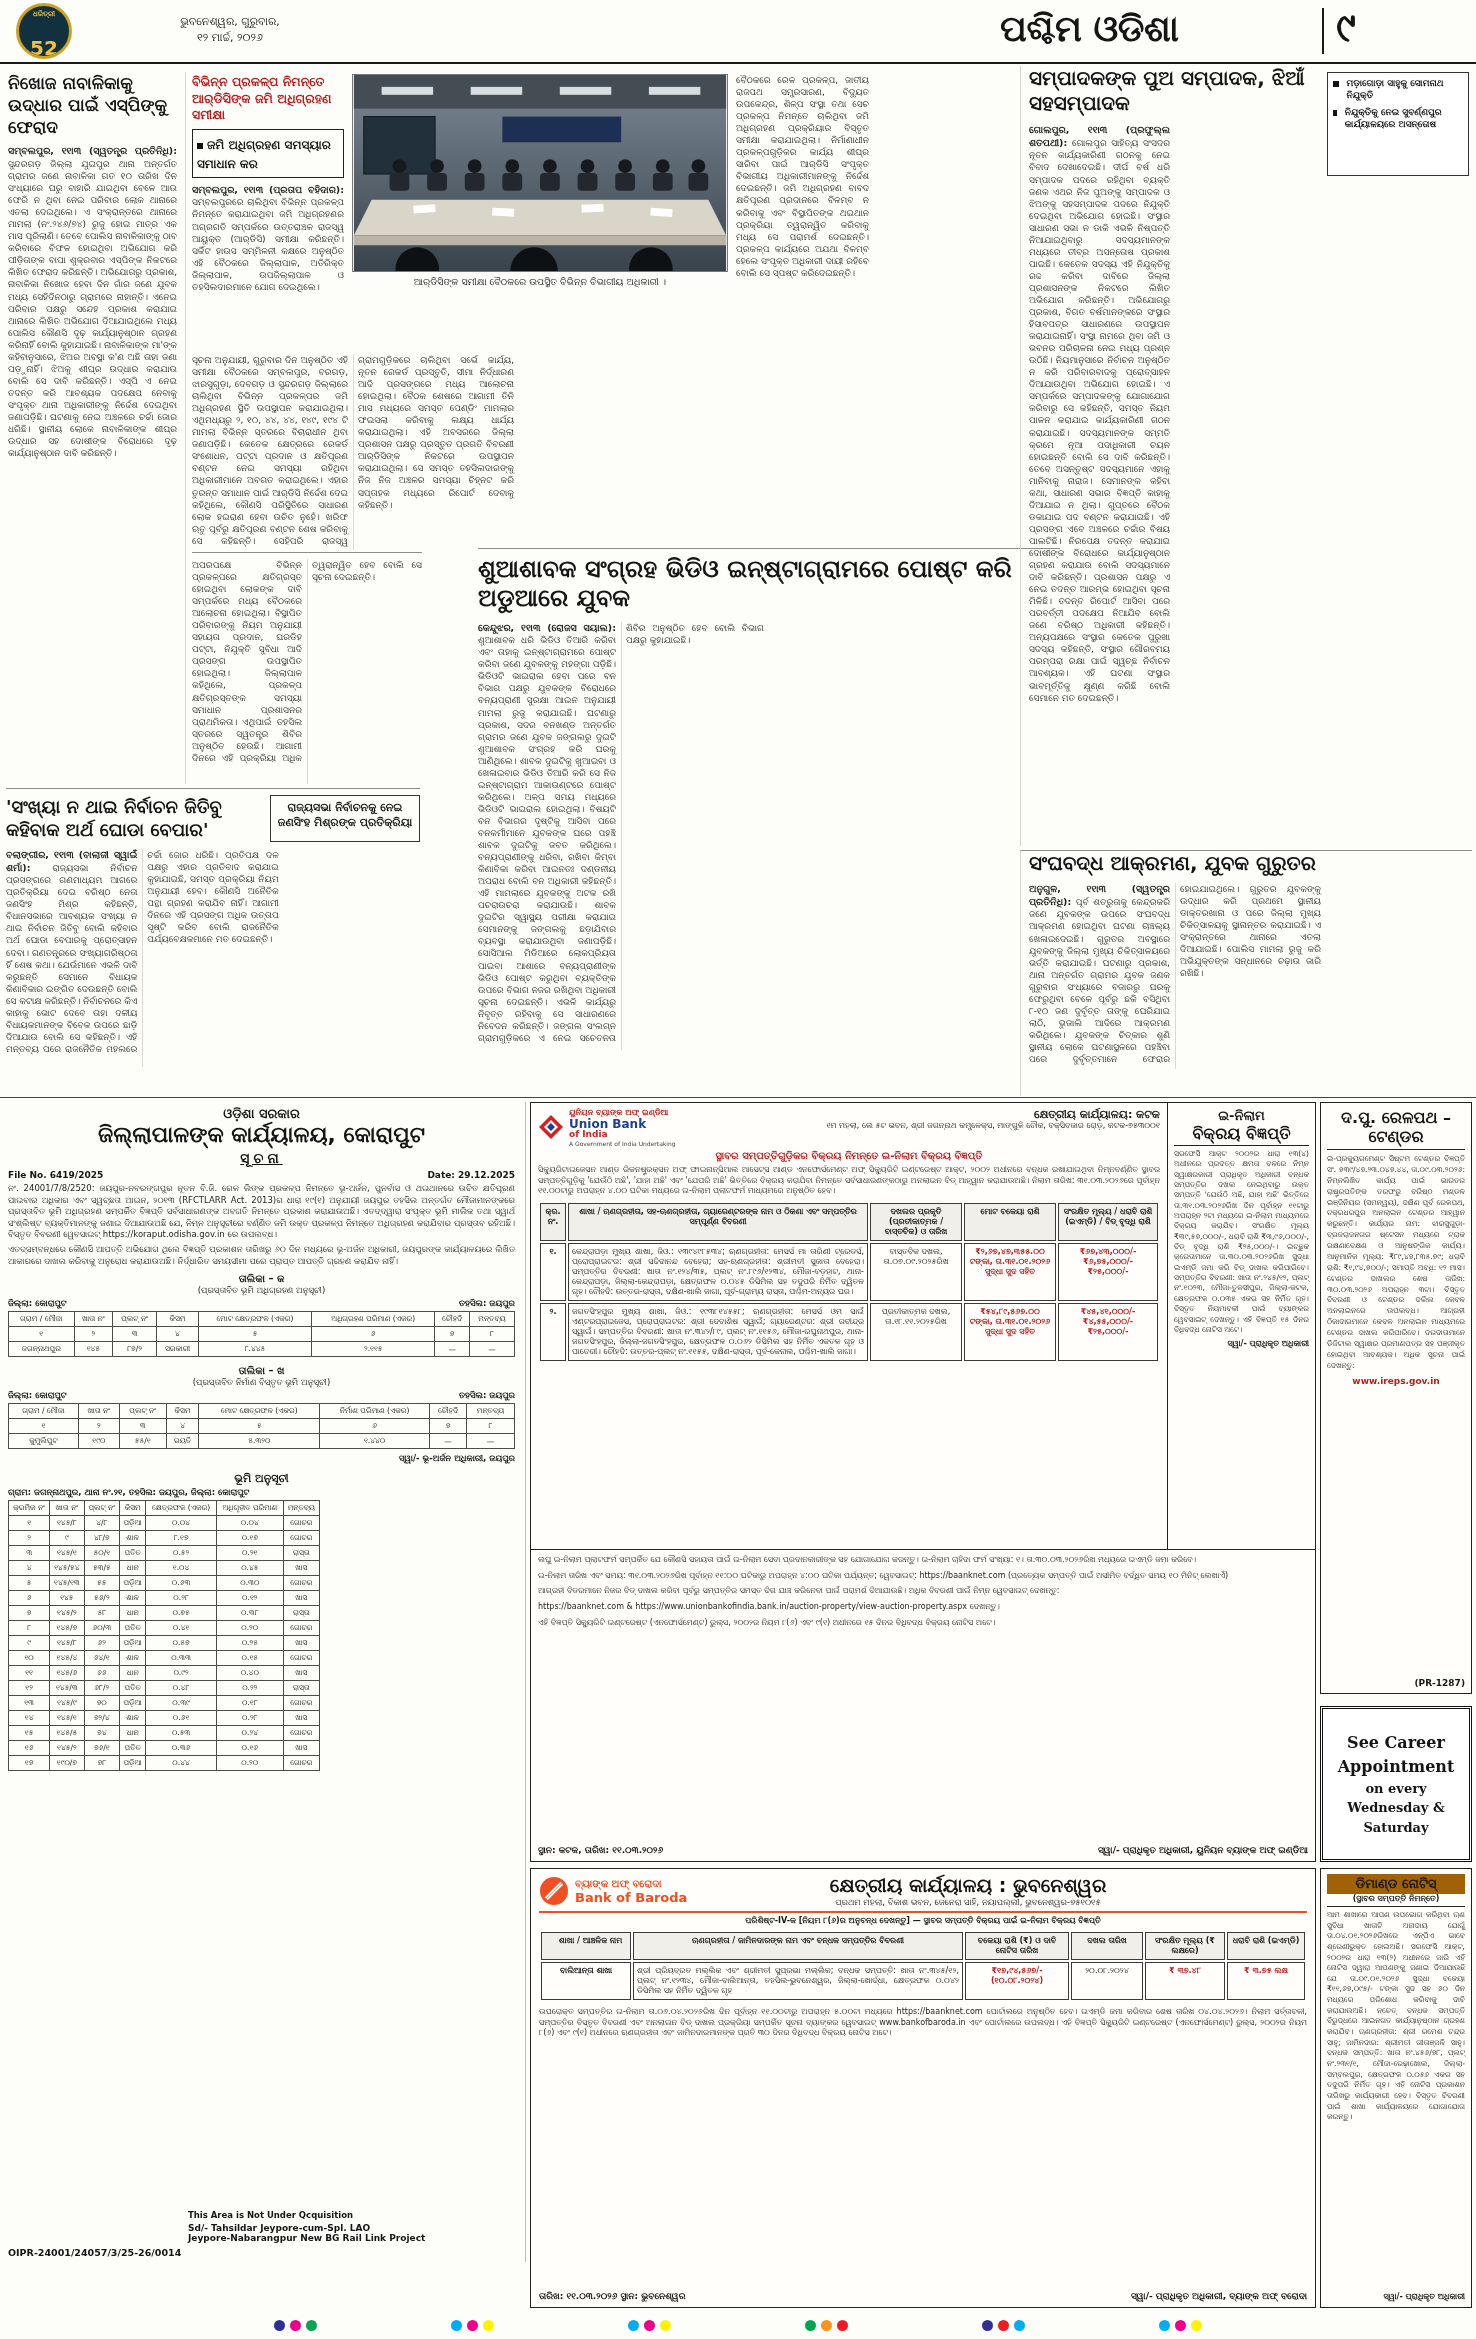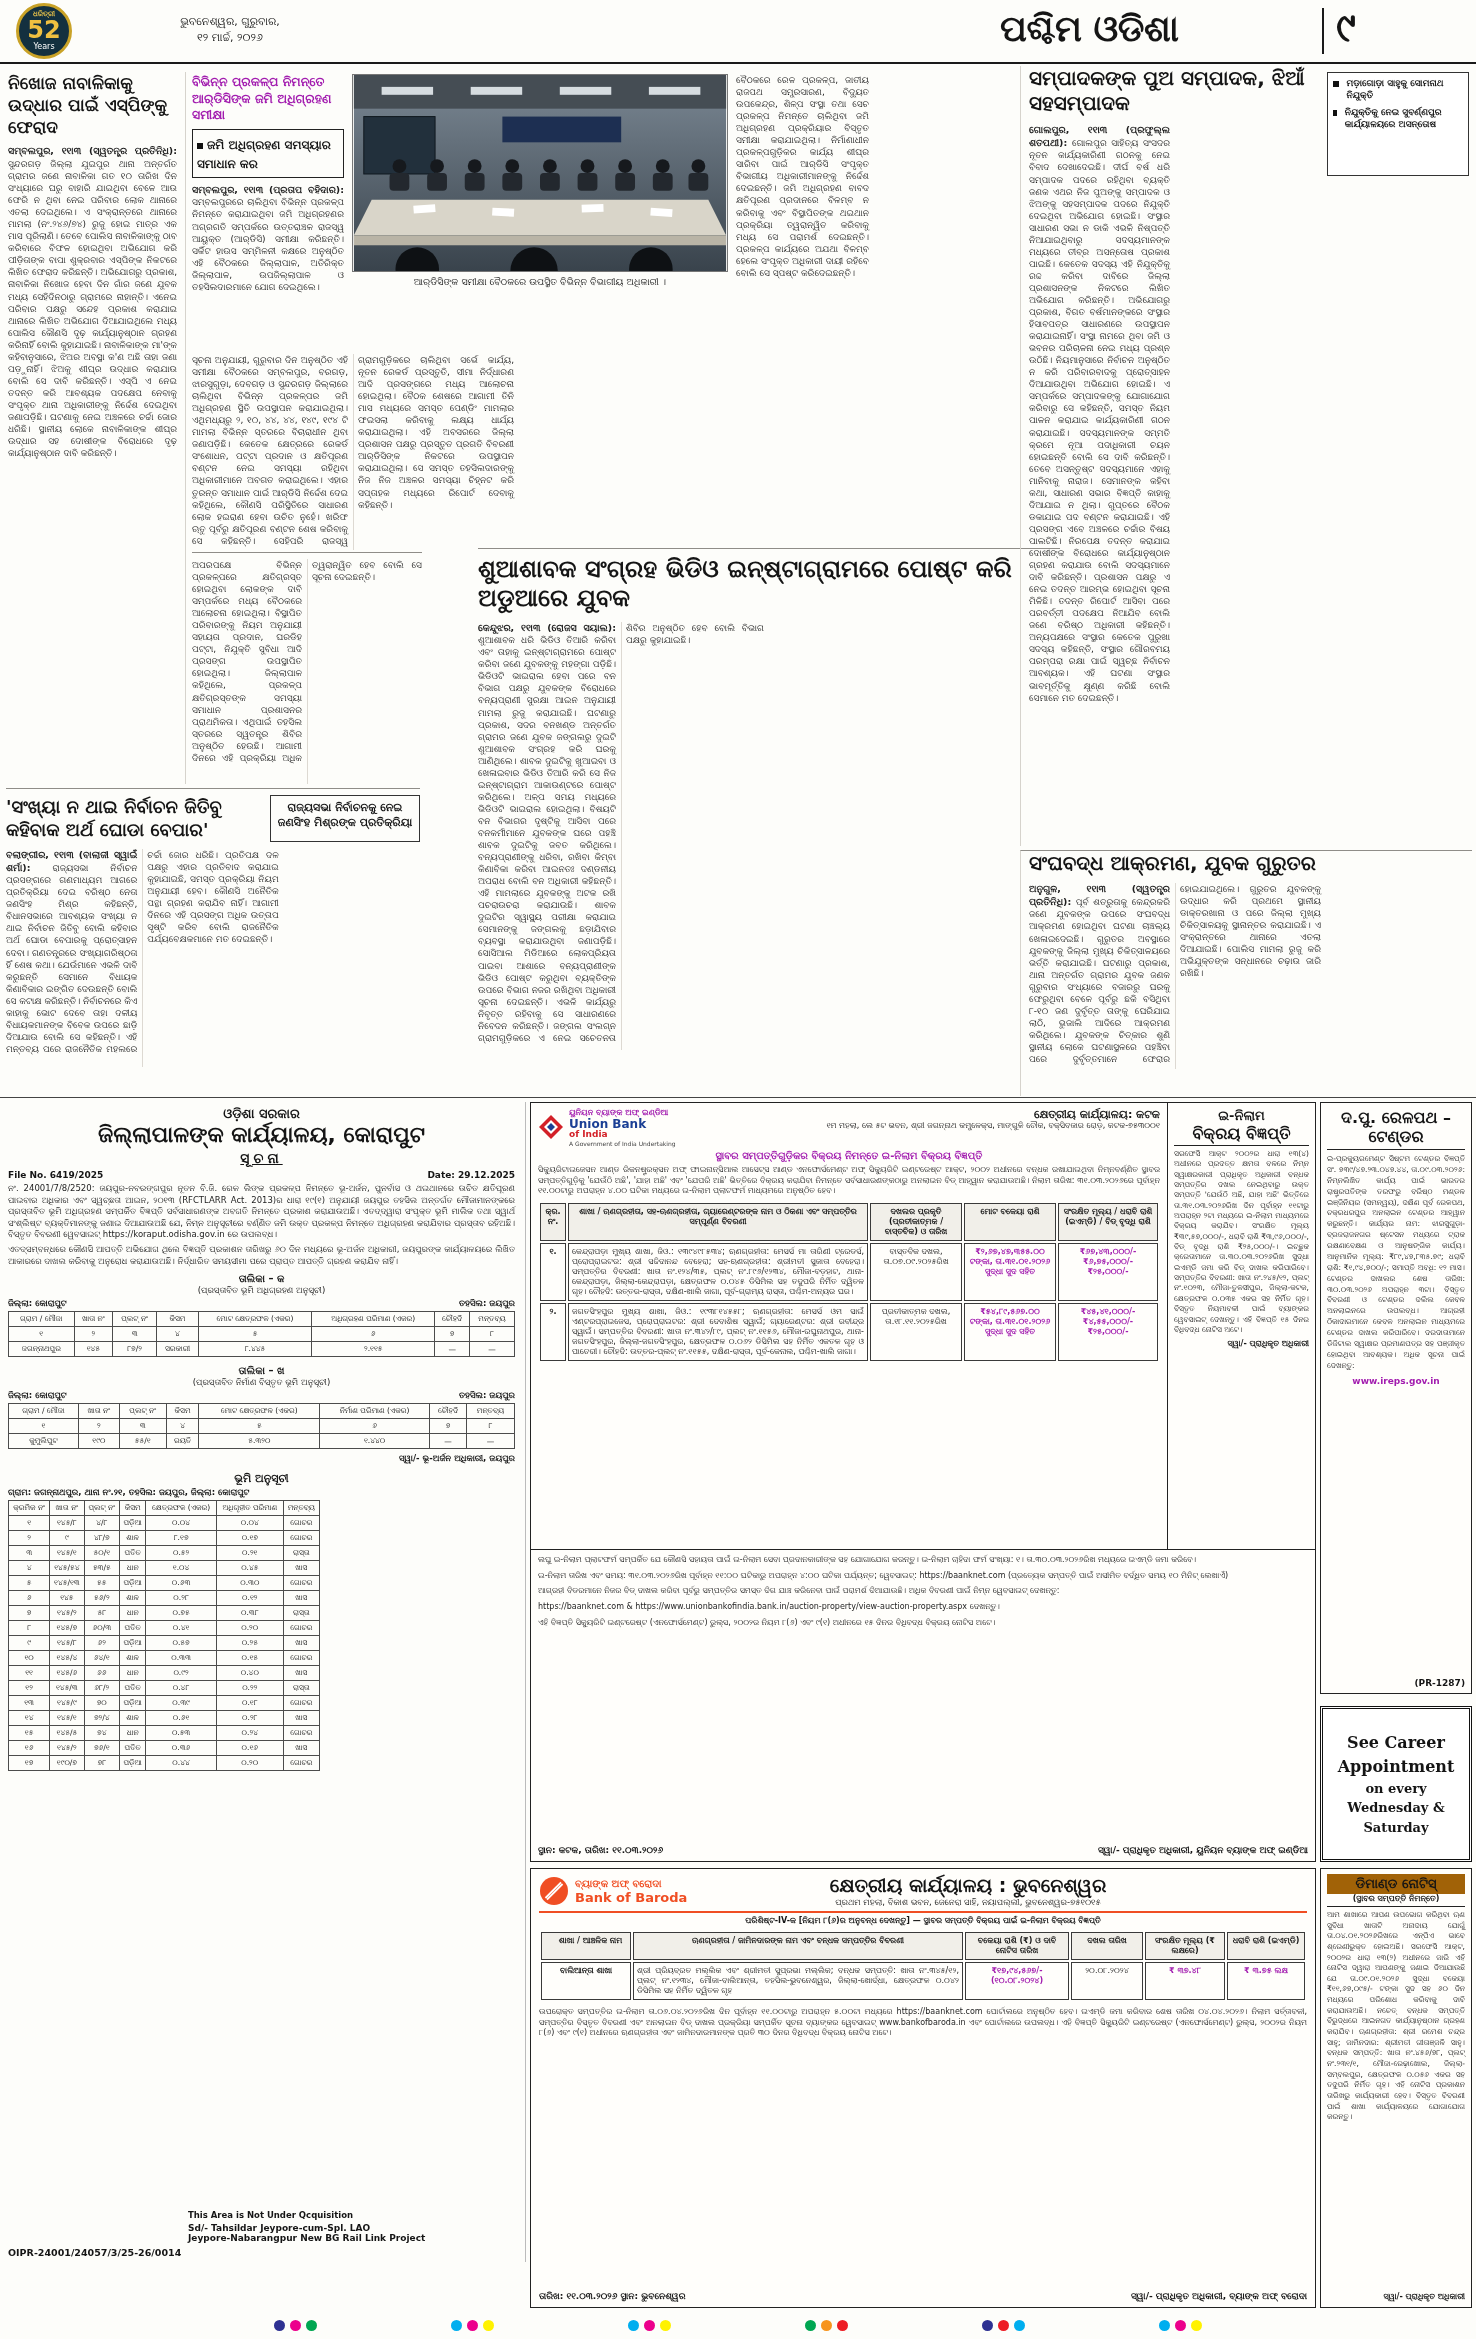--- a/index.html
+++ b/index.html
@@ -6,21 +6,21 @@
   html,body{background:#e9e8e3}
   body{font-family:"DejaVu Sans","Liberation Sans",sans-serif;color:#151515}
   #page{position:relative;width:1476px;height:2339px;margin:0 auto;background:#fdfdfa;overflow:hidden}
   .abs{position:absolute}
   .jtext{text-align:justify;line-height:1.34;color:#1d1d1d}
   .f75{font-size:7.5px}.f8{font-size:8px}.f85{font-size:8.5px}.f9{font-size:9px}
   .f95{font-size:9.5px}.f10{font-size:10px}.f11{font-size:11px}.f12{font-size:16px}.f13{font-size:13px}
   .bold{font-weight:700}.xbold{font-weight:800}
   .center{text-align:center}.right{text-align:right}
   .byline{font-weight:700;font-size:9.5px}
-  .red{color:#a21caf}
+  .red{color:#b91c1c}
   .cols2{column-count:2;column-gap:10px;column-rule:1px solid #ddd9d2;column-fill:auto}
   .cols3{column-count:3;column-gap:10px;column-rule:1px solid #ddd9d2;column-fill:auto}
   .cols4{column-count:4;column-gap:10px;column-rule:1px solid #ddd9d2;column-fill:auto}
   .cols5{column-count:5;column-gap:10px;column-rule:1px solid #ddd9d2;column-fill:auto}
   .hl-xl{font-size:30px;font-weight:800;letter-spacing:-.3px;line-height:1.15}
   .hl-lg{font-size:24px;font-weight:800;line-height:1.22}
   .hl-md{font-size:20px;font-weight:800;line-height:1.25}
   .hl-sm{font-size:17px;font-weight:800;line-height:1.3}
   .rule-t{border-top:1px solid #8f8d88}
   .tbl{width:100%;border-collapse:collapse}
@@ -34,21 +34,21 @@
   .spacer{flex:1 1 auto}
 </style>
 </head>
 <body>
 
 <div id="page">
 
   <div class="abs" style="left:0;top:0;width:1476px;height:64px;border-bottom:2.5px solid #1a1a1a;">
     <div class="abs" style="left:16px;top:3px;width:56px;height:56px;border-radius:50%;background:#13303f;border:3px solid #c9a227;text-align:center;overflow:hidden;">
       <div style="font-size:7px;color:#e8c24a;margin-top:4px;font-weight:700;">ଧରିତ୍ରୀ</div>
-      <div style="font-size:24px;color:#f0c040;font-weight:800;line-height:1;">52</div>
+      <div style="font-size:20px;color:#f0c040;font-weight:800;line-height:1;margin-top:20px;">52</div>
       <div style="font-size:8px;color:#ffffff;">Years</div>
     </div>
     <div class="abs center" style="left:110px;top:14px;width:240px;line-height:1.45;">
       <div class="f11">ଭୁବନେଶ୍ୱର, ଗୁରୁବାର,</div>
       <div class="f11">୧୨ ମାର୍ଚ୍ଚ, ୨୦୨୬</div>
     </div>
     <div class="abs" style="left:1000px;top:8px;width:312px;font-size:36px;font-weight:800;letter-spacing:-.5px;">ପଶ୍ଚିମ ଓଡିଶା</div>
     <div class="abs" style="left:1322px;top:8px;height:46px;border-left:2px solid #1a1a1a;"></div>
     <div class="abs" style="left:1336px;top:4px;font-size:40px;font-weight:800;">୯</div>
   </div>

